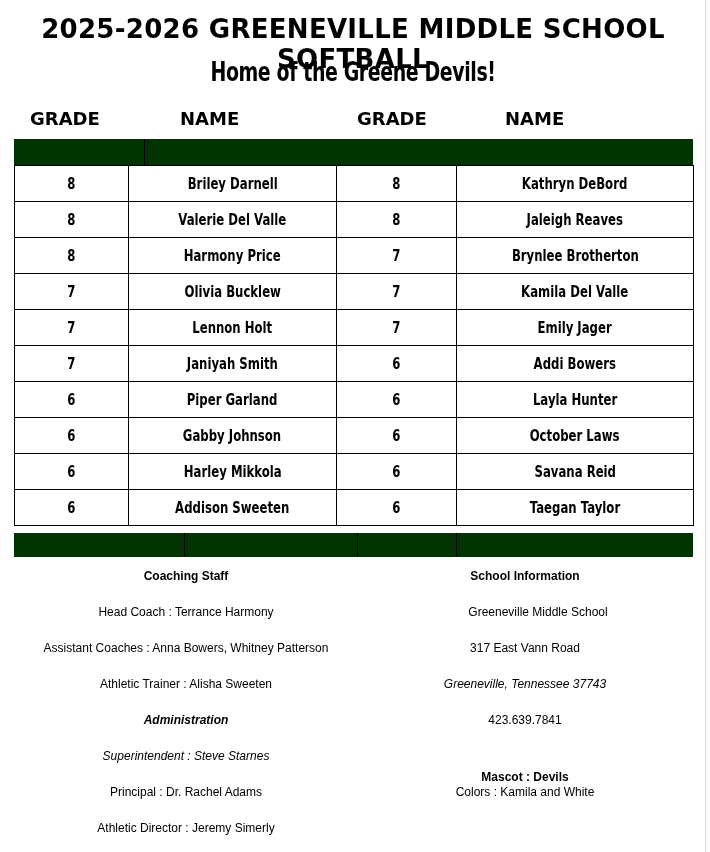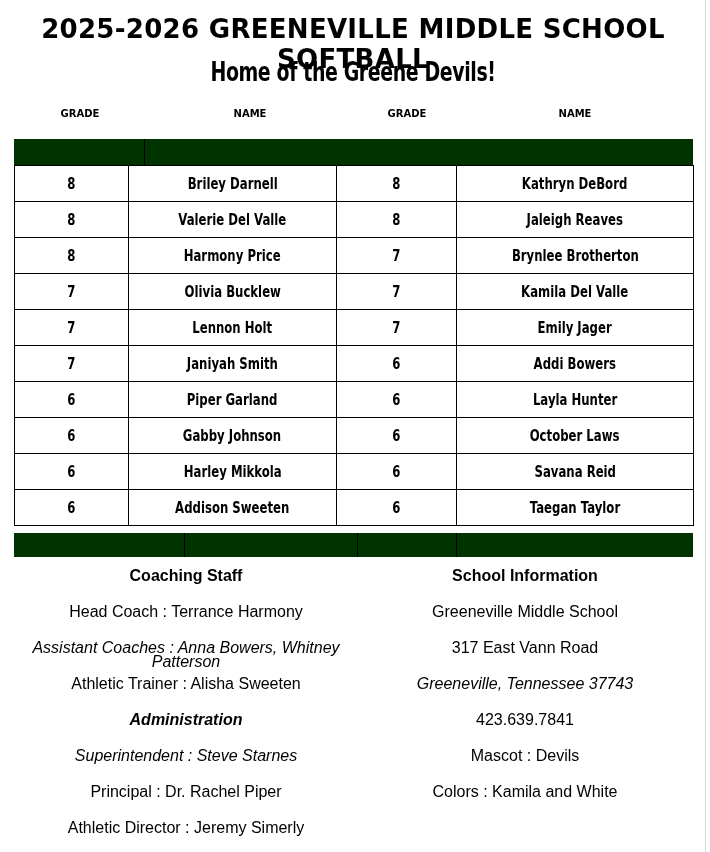--- a/index.html
+++ b/index.html
@@ -1,26 +1,26 @@
 <!DOCTYPE html>
 <html><head>
 <meta charset="utf-8">
 <style>
   html, body { margin:0; padding:0; background:#ffffff; }
   body { width:710px; height:852px; position:relative; overflow:hidden; font-family:"Liberation Sans", sans-serif; color:#000; }
   .edge { position:absolute; left:705px; top:0; width:1px; height:852px; background:#d9d9d9; }
   .title { position:absolute; left:0; top:14px; width:706px; text-align:center; font-family:"DejaVu Sans", sans-serif; font-weight:bold; font-size:26px; letter-spacing:0.3px; }
   .subtitle { position:absolute; left:0; top:56px; width:706px; text-align:center; font-family:"DejaVu Sans Condensed","DejaVu Sans", sans-serif; font-weight:bold; font-size:27px; transform:scaleX(0.78); transform-origin:center; letter-spacing:-0.5px; }
-  .hdr { position:absolute; top:108px; font-family:"DejaVu Sans", sans-serif; font-weight:bold; font-size:10px; text-align:center; }
+  .hdr { position:absolute; top:108px; font-family:"DejaVu Sans", sans-serif; font-weight:bold; font-size:18px; }
   .band { position:absolute; left:14px; width:679px; background:#003300; }
   .band .div { position:absolute; top:0; width:1px; height:100%; background:#000; }
   table.roster { position:absolute; left:14px; top:165px; width:679px; border-collapse:collapse; table-layout:fixed; }
   table.roster td { border:1px solid #000; height:35px; text-align:center; font-family:"DejaVu Sans", sans-serif; font-weight:bold; font-size:15px; padding:0; }
   table.roster td span { display:inline-block; transform:scaleX(0.78); white-space:nowrap; }
-  .info { position:absolute; text-align:center; font-size:16px; line-height:14px; }
+  .info { position:absolute; text-align:center; font-size:12px; line-height:14px; }
   .info.b { font-weight:bold; }
 </style>
 </head>
 <body>
 
 <div class="edge"></div>
 
 <div class="title">2025-2026 GREENEVILLE MIDDLE SCHOOL SOFTBALL</div>
 <div class="subtitle">Home of the Greene Devils!</div>
 
@@ -105,26 +105,26 @@
 </table>
 
 <div class="band" style="top:533px;height:24px;">
   <div class="div" style="left:170px;"></div>
   <div class="div" style="left:343px;"></div>
   <div class="div" style="left:442px;"></div>
 </div>
 
 <div class="info b" style="left:86px;width:200px;top:569px;">Coaching Staff</div>
 <div class="info" style="left:36px;width:300px;top:605px;">Head Coach : Terrance Harmony</div>
-<div class="info" style="left:16px;width:340px;top:641px;font-style:italic;">Assistant Coaches : Anna Bowers, Whitney Patterson</div>
+<div class="info" style="left:16px;width:340px;top:641px;">Assistant Coaches : Anna Bowers, Whitney Patterson</div>
 <div class="info" style="left:36px;width:300px;top:677px;">Athletic Trainer : Alisha Sweeten</div>
 <div class="info b" style="left:86px;width:200px;top:713px;font-style:italic;">Administration</div>
 <div class="info" style="left:36px;width:300px;top:749px;font-style:italic;">Superintendent : Steve Starnes</div>
-<div class="info" style="left:36px;width:300px;top:785px;">Principal : Dr. Rachel Piper</div>
+<div class="info" style="left:36px;width:300px;top:785px;">Principal : Dr. Rachel Adams</div>
 <div class="info" style="left:36px;width:300px;top:821px;">Athletic Director : Jeremy Simerly</div>
 
 <div class="info b" style="left:395px;width:260px;top:569px;">School Information</div>
-<div class="info" style="left:395px;width:260px;top:605px;">Greeneville Middle School</div>
+<div class="info" style="left:408px;width:260px;top:605px;">Greeneville Middle School</div>
 <div class="info" style="left:395px;width:260px;top:641px;">317 East Vann Road</div>
 <div class="info" style="left:395px;width:260px;top:677px;font-style:italic;">Greeneville, Tennessee 37743</div>
 <div class="info" style="left:395px;width:260px;top:713px;">423.639.7841</div>
-<div class="info" style="left:395px;width:260px;top:749px;">Mascot : Devils</div>
+<div class="info" style="left:395px;width:260px;top:770px;font-weight:bold;">Mascot : Devils</div>
 <div class="info" style="left:395px;width:260px;top:785px;">Colors : Kamila and White</div>
 
 </body></html>

